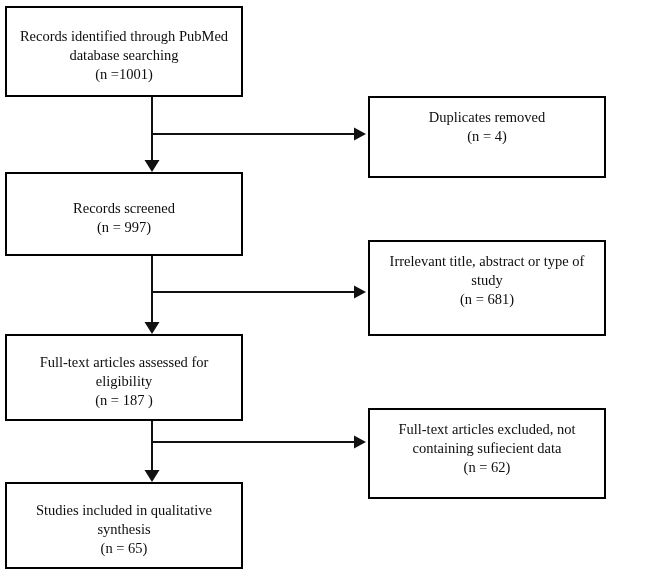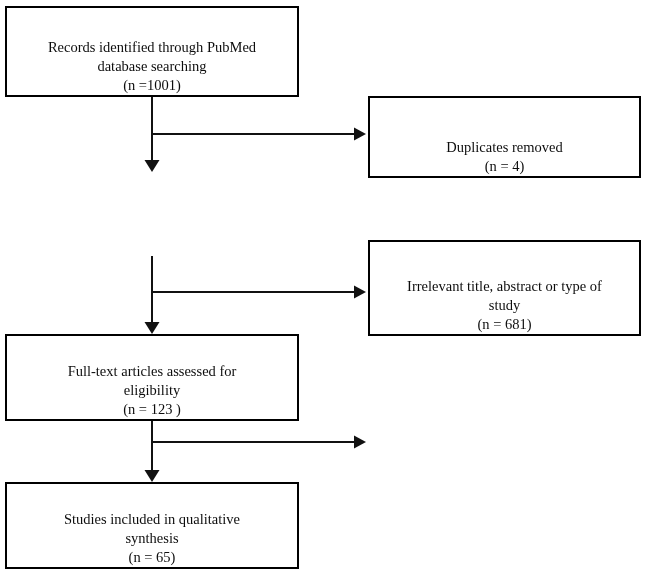--- a/index.html
+++ b/index.html
@@ -38,29 +38,29 @@
   .node .node-text {
     width: 100%;
     padding: 0 8px;
     box-sizing: border-box;
     white-space: pre-line;
   }
 
   
   .node.left {
     left: 5px;
-    width: 294px;
-    justify-content: flex-end;
+    width: 238px;
+    justify-content: center;
   }
   .node.left .node-text { padding-top: 8px; }
 
   .node.right {
     left: 368px;
-    width: 273px;
-    justify-content: flex-end;
+    width: 238px;
+    justify-content: flex-start;
   }
   .node.right .node-text { padding-top: 10px; }
 
   
   #node-identified { top: 6px;   height: 91px; }
   #node-screened   { top: 172px; height: 84px; }
   #node-fulltext   { top: 334px; height: 87px; }
   #node-included   { top: 482px; height: 87px; }
 
   #node-duplicates { top: 96px;  height: 82px; }
@@ -127,33 +127,42 @@
     <div class="node-text">Records identified through PubMed
 database searching
 (n =1001)</div>
   </div>
 
   <div class="node right" id="node-duplicates">
     <div class="node-text">Duplicates removed
 (n = 4)</div>
   </div>
 
+  <div class="node left" id="node-screened">
+    <div class="node-text">Records screened
+(n = 997)</div>
+  </div>
 
   <div class="node right" id="node-irrelevant">
     <div class="node-text">Irrelevant title, abstract or type of
 study
 (n = 681)</div>
   </div>
 
   <div class="node left" id="node-fulltext">
     <div class="node-text">Full-text articles assessed for
 eligibility
-(n = 123 )</div>
+(n = 187 )</div>
   </div>
 
+  <div class="node right" id="node-excluded">
+    <div class="node-text">Full-text articles excluded, not
+containing sufiecient data
+(n = 62)</div>
+  </div>
 
   <div class="node left" id="node-included">
     <div class="node-text">Studies included in qualitative
 synthesis
 (n = 65)</div>
   </div>
 
 </div>
 
 </body></html>

